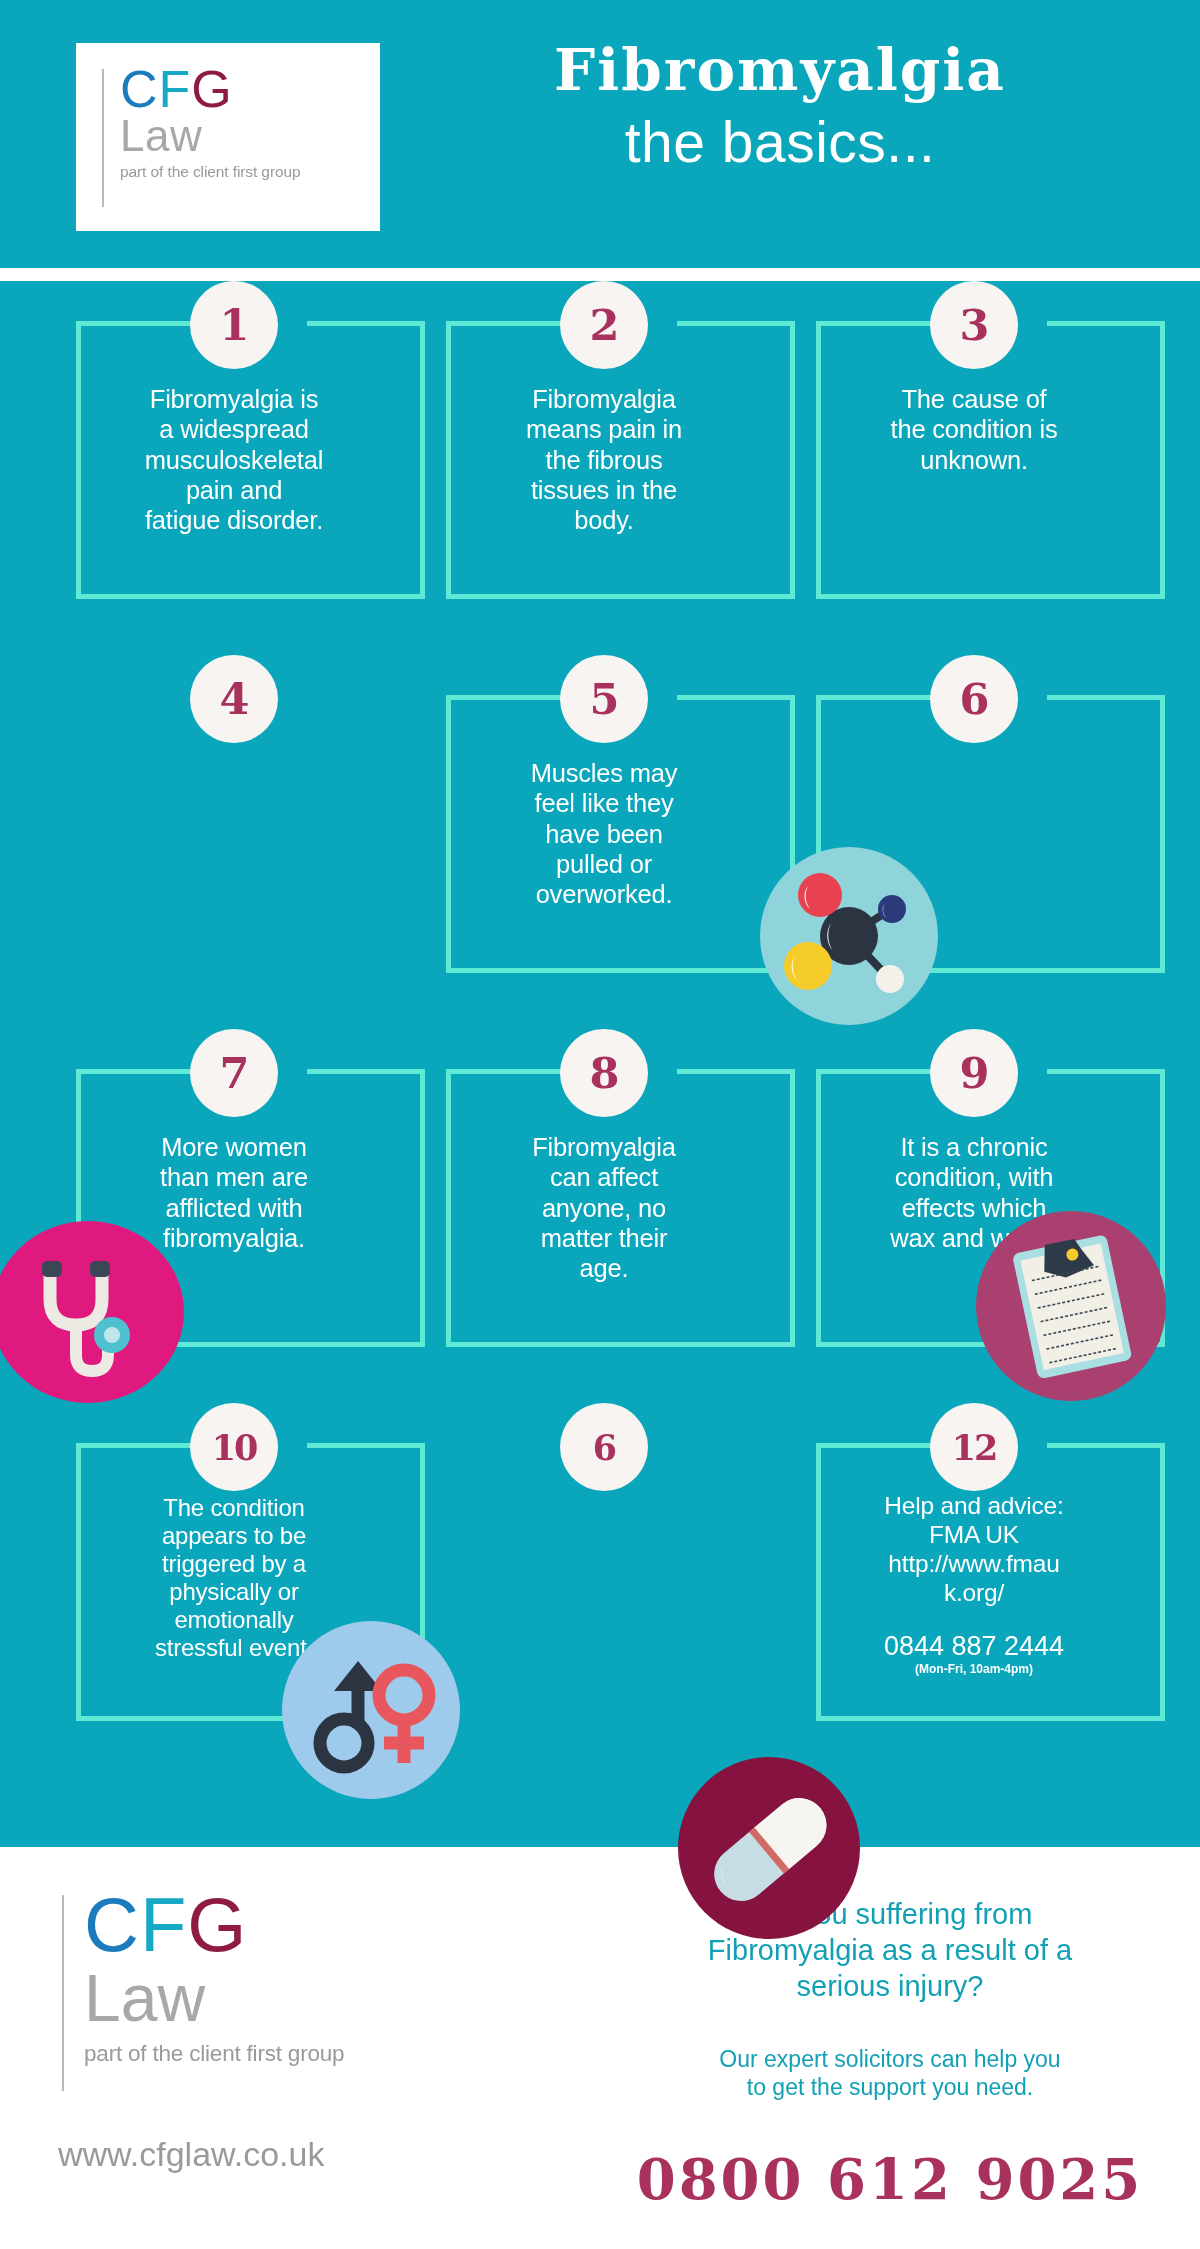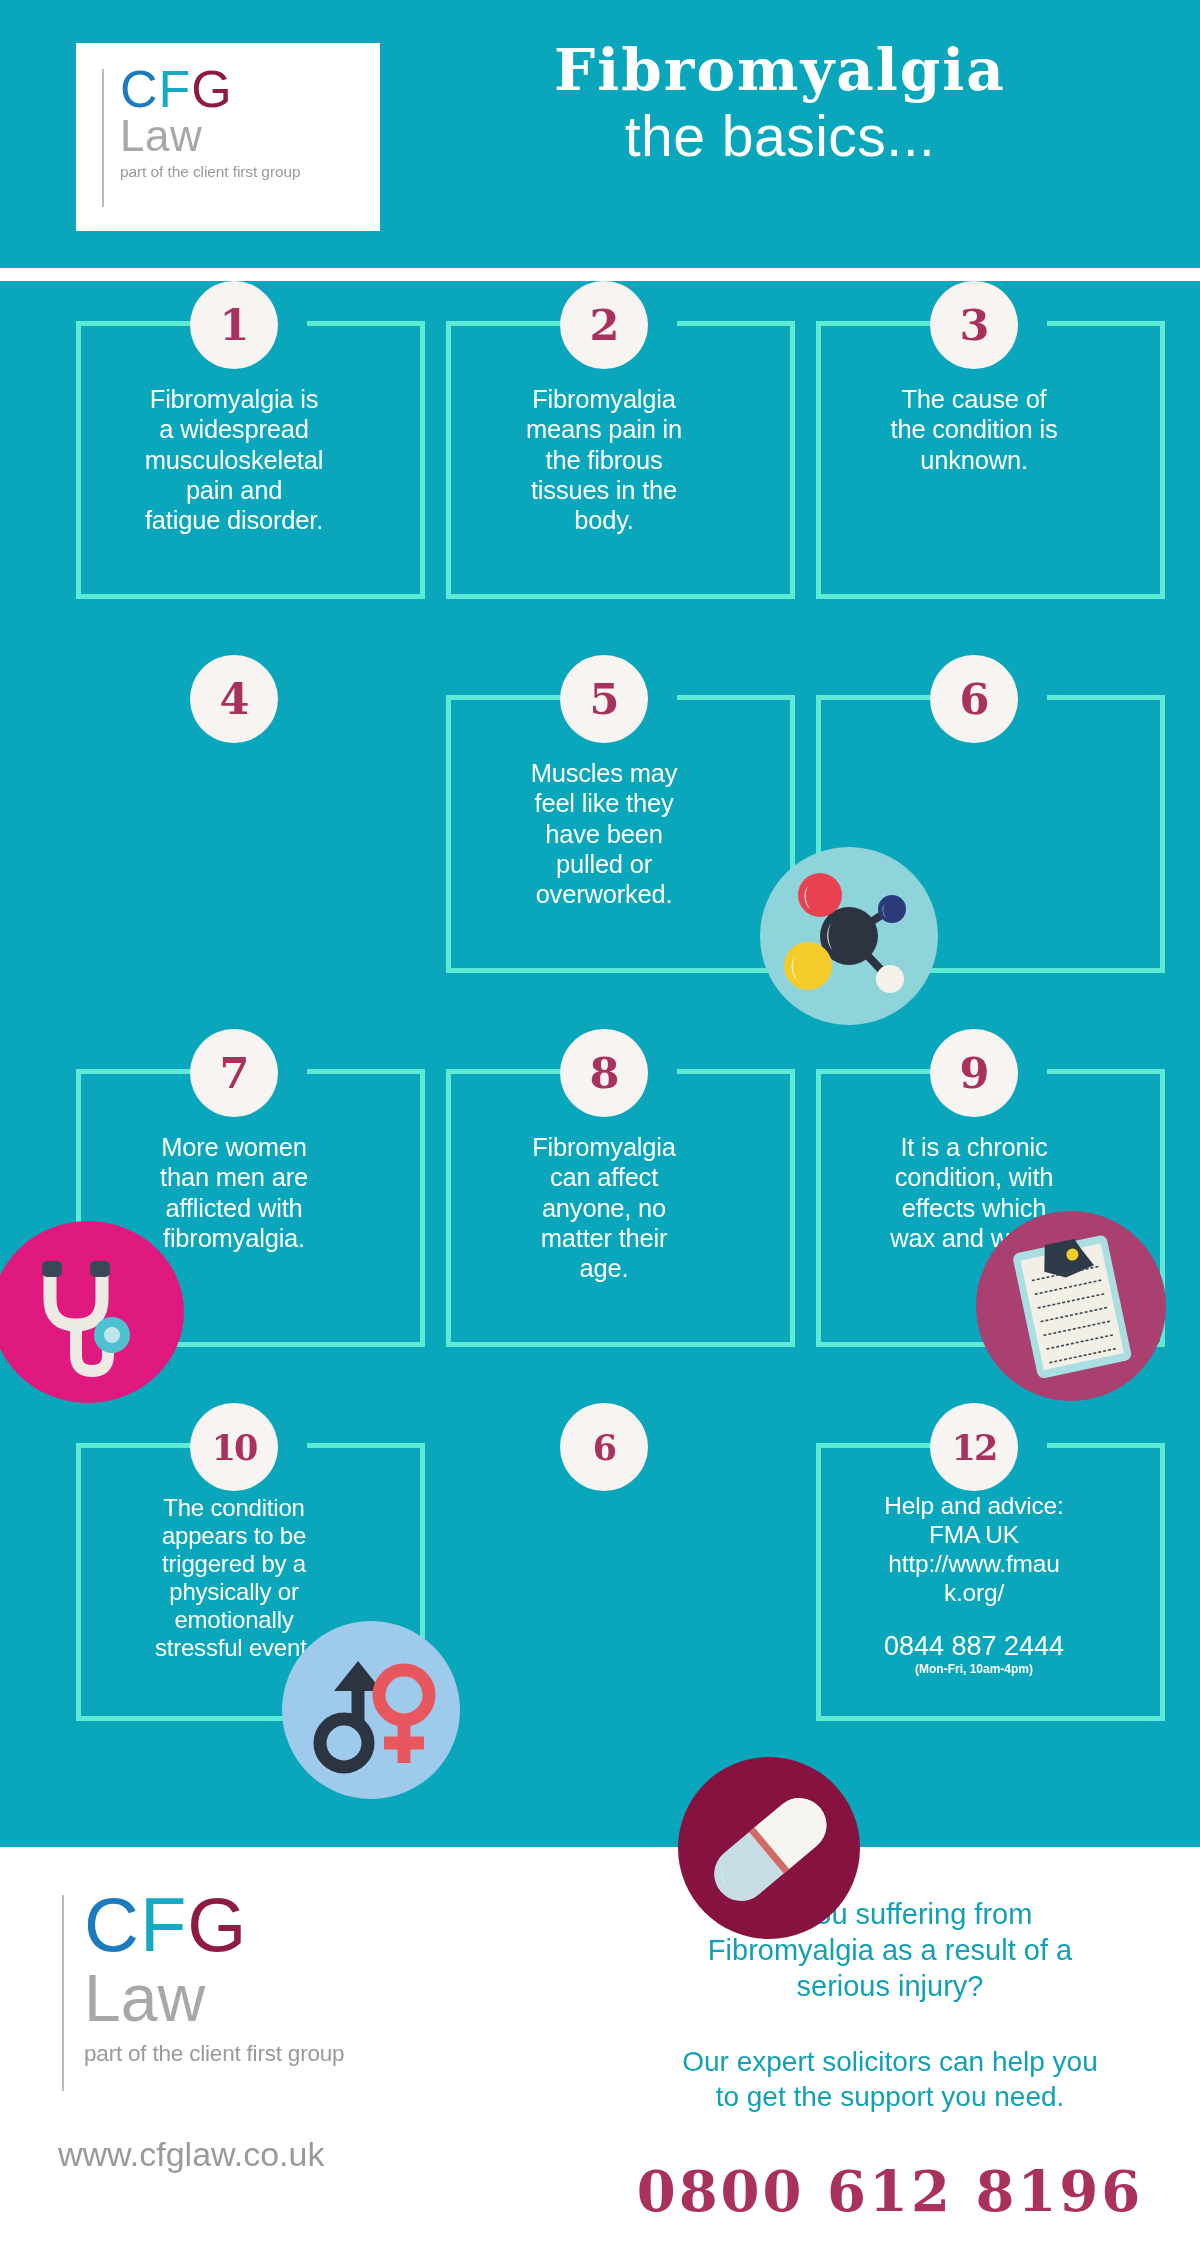--- a/index.html
+++ b/index.html
@@ -91,21 +91,21 @@
         rgba(255,255,255,0) 4.2px);
     -webkit-background-clip: text;
     line-height: 1.05;
   }
   #sub-title {
     font-family: "Liberation Sans", sans-serif;
     font-weight: 300;
     font-size: 57px;
     color: #ffffff;
     letter-spacing: 0.5px;
-    margin-top: 6px;
+    margin-top: 12px;
     line-height: 1.05;
   }
   #header-strip {
     position: absolute;
     left: 0; top: 268px;
     width: 1200px; height: 13px;
     background: #ffffff;
   }
 
   
@@ -282,21 +282,21 @@
   }
   .f-q {
     font-size: 29px;
     font-weight: 300;
     color: #12a0b4;
     line-height: 1.24;
     white-space: pre-line;
   }
   .f-q2 {
     margin-top: 40px;
-    font-size: 28px;
+    font-size: 23px;
     font-weight: 300;
     color: #12a0b4;
     line-height: 1.24;
     white-space: pre-line;
     text-align: center;
   }
   #footer-phone {
     margin-top: 44px;
     font-family: "DejaVu Serif", serif;
     font-weight: bold;
@@ -572,17 +572,17 @@
     </div>
 
     <div id="footer-web">www.cfglaw.co.uk</div>
 
     <div id="footer-right">
       <div class="f-q">Are you suffering from
 Fibromyalgia as a result of a
 serious injury?</div>
       <div class="f-q2">Our expert solicitors can help you
 to get the support you need.</div>
-      <div id="footer-phone">0800 612 8196</div>
+      <div id="footer-phone">0800 612 9025</div>
     </div>
   </div>
 
 </div>
 
 </body></html>

